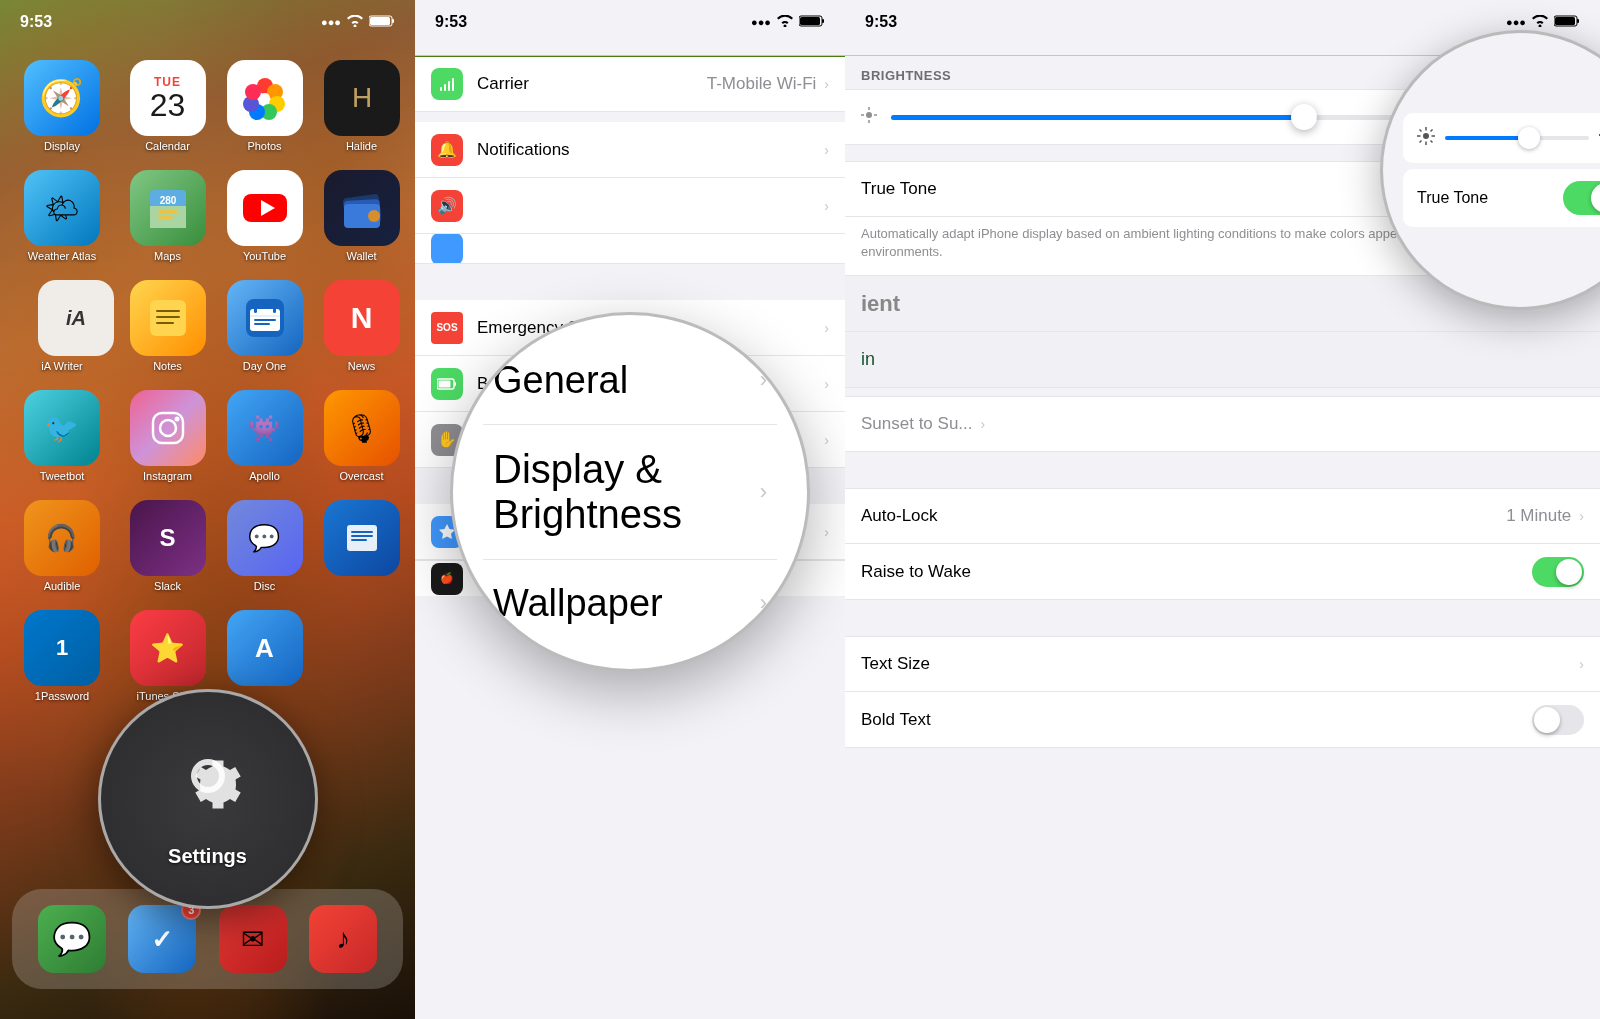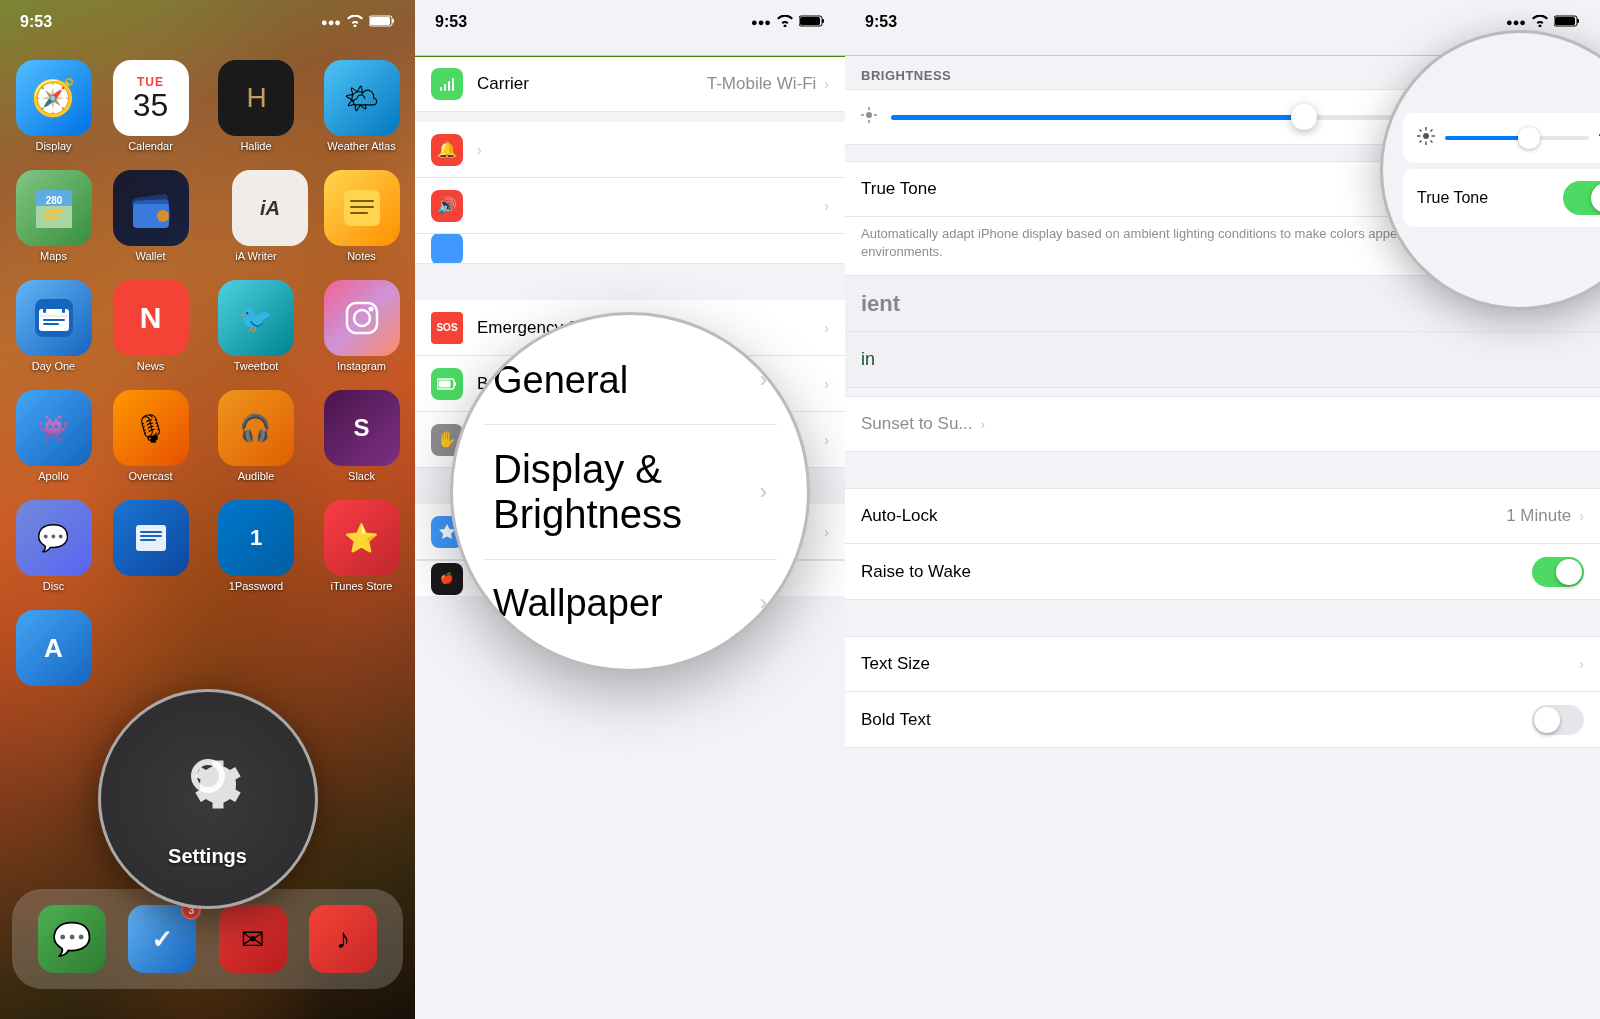--- a/index.html
+++ b/index.html
@@ -554,24 +554,39 @@
   <div class="phone-grid">
 
     <div class="app-icon">
       <div class="app-icon-img safari-bg">🧭</div>
       <span class="app-icon-label">Display</span>
     </div>
     <div class="app-icon">
       <div class="app-icon-img calendar-bg">
         <div class="calendar-inner">
           <span class="cal-month">TUE</span>
-          <span class="cal-day">35</span>
+          <span class="cal-day">23</span>
         </div>
       </div>
       <span class="app-icon-label">Calendar</span>
+    </div>
+    <div class="app-icon">
+      <div class="app-icon-img photos-bg" style="background:white">
+        <svg width="52" height="52" viewBox="0 0 52 52">
+          <circle cx="26" cy="14" r="8" fill="#ff3b30"></circle>
+          <circle cx="36" cy="20" r="8" fill="#ff9500"></circle>
+          <circle cx="38" cy="32" r="8" fill="#ffcc00"></circle>
+          <circle cx="30" cy="40" r="8" fill="#34c759"></circle>
+          <circle cx="18" cy="40" r="8" fill="#007aff"></circle>
+          <circle cx="12" cy="32" r="8" fill="#5856d6"></circle>
+          <circle cx="14" cy="20" r="8" fill="#ff2d55"></circle>
+          <circle cx="26" cy="26" r="5" fill="white" opacity="0.9"></circle>
+        </svg>
+      </div>
+      <span class="app-icon-label">Photos</span>
     </div>
     <div class="app-icon">
       <div class="app-icon-img halide-bg" style="color:#c0a060; font-size:28px; font-weight:300; letter-spacing:-1px">H</div>
       <span class="app-icon-label">Halide</span>
     </div>
 
     <div class="app-icon">
       <div class="app-icon-img weatheratlas-bg" style="font-size:28px">🌤</div>
       <span class="app-icon-label">Weather Atlas</span>
     </div>
@@ -579,20 +594,29 @@
       <div class="app-icon-img maps-bg">
         <svg width="40" height="40" viewBox="0 0 40 40">
           <rect x="2" y="2" width="36" height="36" rx="4" fill="#5dade2"></rect>
           <rect x="2" y="18" width="36" height="22" rx="0" fill="#a8d5a2"></rect>
           <rect x="10" y="22" width="20" height="4" rx="2" fill="#e8c44a"></rect>
           <rect x="10" y="28" width="15" height="3" rx="1.5" fill="#e8c44a"></rect>
           <text x="20" y="16" text-anchor="middle" fill="white" font-size="10" font-weight="bold">280</text>
         </svg>
       </div>
       <span class="app-icon-label">Maps</span>
+    </div>
+    <div class="app-icon">
+      <div class="app-icon-img youtube-bg" style="background:white">
+        <svg width="52" height="52" viewBox="0 0 52 52">
+          <rect x="4" y="12" width="44" height="28" rx="8" fill="#ff0000"></rect>
+          <polygon points="22,18 22,34 36,26" fill="white"></polygon>
+        </svg>
+      </div>
+      <span class="app-icon-label">YouTube</span>
     </div>
     <div class="app-icon">
       <div class="app-icon-img wallet-bg">
         <svg width="44" height="44" viewBox="0 0 44 44">
           <rect x="4" y="10" width="36" height="24" rx="4" fill="#1a3a6b" transform="rotate(-8 22 22)"></rect>
           <rect x="4" y="14" width="36" height="24" rx="4" fill="#2a5ab8" transform="rotate(-3 22 22)"></rect>
           <rect x="4" y="18" width="36" height="24" rx="4" fill="#3a7ada"></rect>
           <circle cx="34" cy="30" r="6" fill="#ff9500" opacity="0.8"></circle>
         </svg>
       </div>
@@ -762,20 +786,21 @@
             <rect x="14" y="3" width="2" height="13" rx="1"></rect>
           </svg>
       </div>
       <span class="row-label">Carrier</span>
       <span class="row-value">T-Mobile Wi-Fi</span>
       <span class="row-chevron">›</span>
     </div>
     <div class="settings-spacer-sm"></div>
     <div class="settings-row">
       <div class="settings-row-icon" style="background:#f44336;">🔔</div>
+      <span class="row-label">Notifications</span>
       <span class="row-chevron">›</span>
     </div>
     <div class="settings-row">
       <div class="settings-row-icon" style="background:#f44336;">🔊</div>
       <span class="row-label"></span>
       <span class="row-chevron">›</span>
     </div>
 
     <div class="settings-row" style="height:30px; overflow:hidden">
       <div class="settings-row-icon" style="background:#4099ff;"></div>

